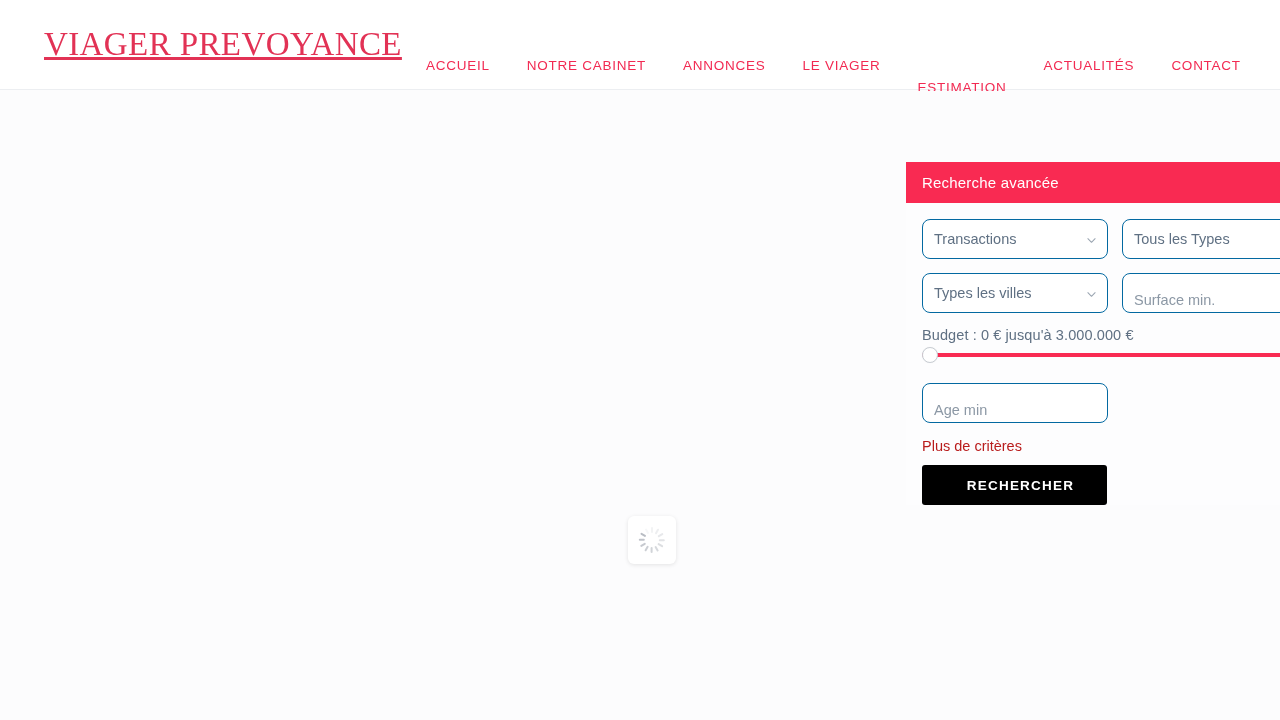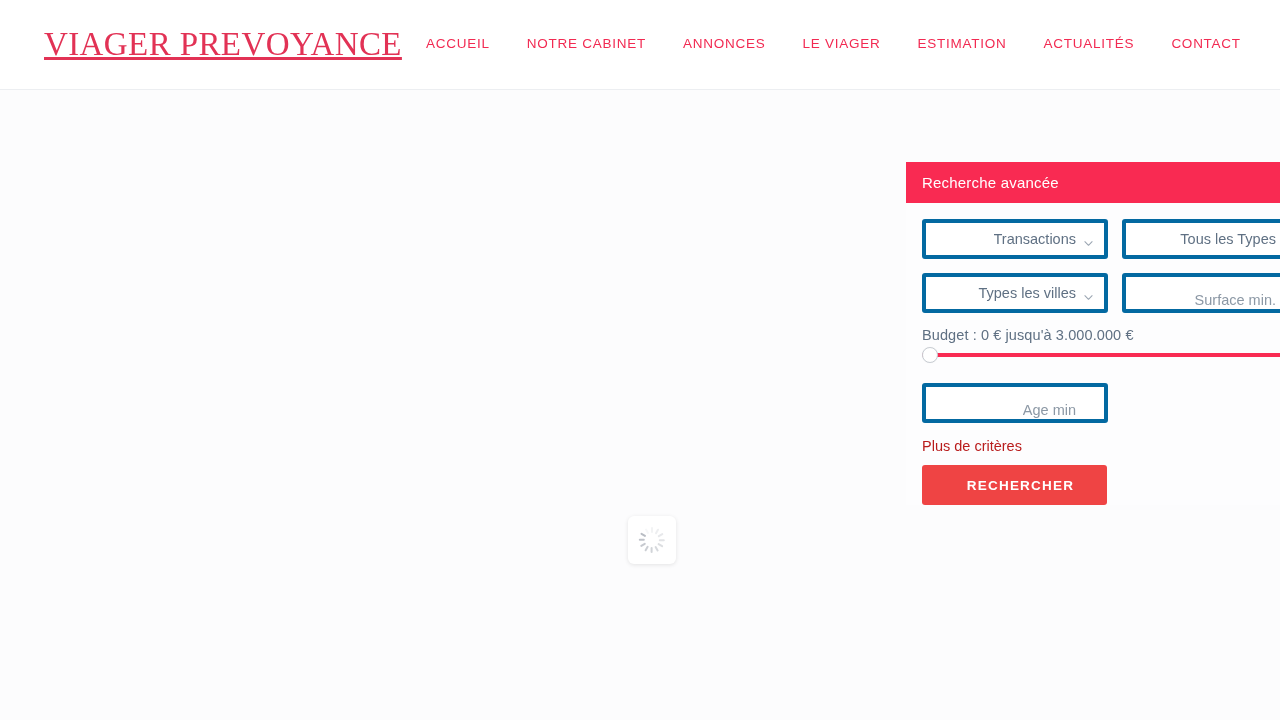--- a/index.html
+++ b/index.html
@@ -58,21 +58,21 @@
     text-decoration: none;
     white-space: nowrap;
     display: inline-block;
     line-height: 22px;
     text-transform: uppercase;
   }
   .nav-link:nth-child(1) { margin-right: 37px; }
   .nav-link:nth-child(2) { margin-right: 37px; }
   .nav-link:nth-child(3) { margin-right: 37px; }
   .nav-link:nth-child(4) { margin-right: 37px; text-align: center; }
-  .nav-link:nth-child(5) { margin-right: 37px; }
+  .nav-link:nth-child(5) { margin-right: 37px; margin-top: 44px; }
   .nav-link:nth-child(6) { margin-right: 37px; text-align: right; }
 
   
   .page-body {
     position: absolute;
     top: 91px;
     left: 12px;
     width: 1280px;
     height: 629px;
     background: #fcfcfd;
@@ -138,29 +138,28 @@
 
   .field-row {
     display: flex;
     margin-bottom: 14px;
   }
 
   .field {
     position: relative;
     width: 186px;
     height: 40px;
-    border: 4px solid #0369a1;
-    border-radius: 3px;
+    border: 1px solid #0369a1;
+    border-radius: 8px;
     background: #ffffff;
     display: flex;
     align-items: center;
     padding: 0 28px 0 11px;
     margin-right: 14px;
     flex: 0 0 auto;
-    justify-content: flex-end;
   }
   .field-text {
     font-size: 14.5px;
     color: #5f7083;
     white-space: nowrap;
     overflow: hidden;
   }
   .field-text.placeholder { color: #8c98a5; margin-top: 14px; }
 
   .chevron {
@@ -215,21 +214,21 @@
     font-size: 14.5px;
     color: #b91c1c;
     margin-bottom: 11px;
     cursor: pointer;
     display: inline-block;
   }
 
   .search-button {
     width: 185px;
     height: 40px;
-    background: #ef4444;
+    background: #000000;
     color: #ffffff;
     border: none;
     border-radius: 3px;
     font-family: "Liberation Sans", sans-serif;
     font-size: 13.5px;
     font-weight: bold;
     letter-spacing: 1.2px;
     cursor: pointer;
     display: block;
     padding-left: 12px;

